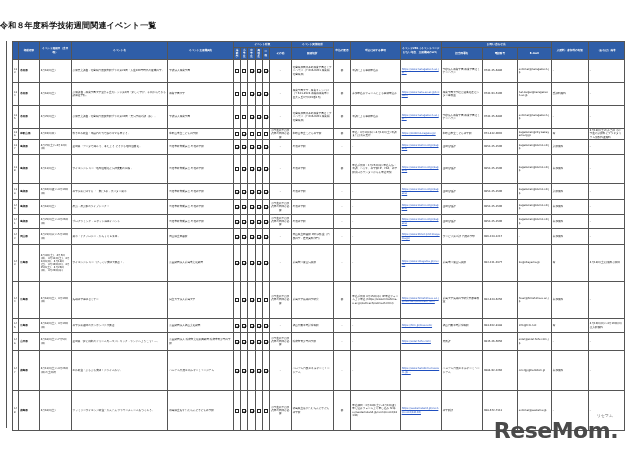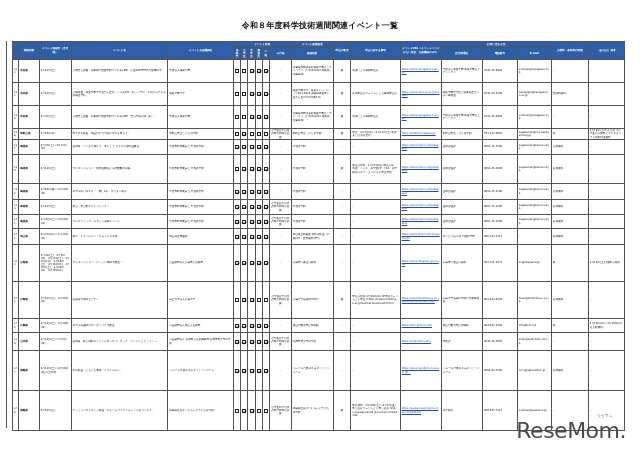--- a/index.html
+++ b/index.html
@@ -1,32 +1,32 @@
 <!DOCTYPE html>
 <html><head>
 <meta charset="utf-8">
 <style>
   html,body{margin:0;padding:0;background:#ffffff;}
   body{width:640px;height:452px;position:relative;overflow:hidden;font-family:"DejaVu Sans",sans-serif;color:#111;}
-  .title{position:absolute;left:0;top:20px;width:640px;text-align:center;font-size:8px;font-weight:bold;letter-spacing:0.2px;}
+  .title{position:absolute;left:0;top:20px;width:640px;font-size:8px;font-weight:bold;letter-spacing:0.2px;}
   .tbl{position:absolute;left:12px;top:41px;width:613px;border-collapse:collapse;table-layout:fixed;}
   .tbl th,.tbl td{border:0.6px solid #555;padding:0 1px;font-size:2.6px;line-height:3.1px;overflow:hidden;vertical-align:middle;word-break:break-all;}
   .tbl th{background:#2f5ea8;color:#fff;font-weight:bold;text-align:center;}
   .tbl thead tr.h1 th{height:5px;}
   .tbl thead tr.h2 th{height:11px;}
   .tbl td{background:#fff;}
   .tbl td.num{font-size:2.4px;text-align:left;}
   .tbl td.pref{font-weight:bold;}
   .tbl td.ctr{text-align:center;}
   .tbl td.link{color:#1f4fbf;text-decoration:underline;}
   .tbl td.chk{text-align:center;padding:0;}
   .box{display:inline-block;width:4px;height:4px;border:0.5px solid #222;box-sizing:border-box;position:relative;vertical-align:middle;}
   .box.on::after{content:"";position:absolute;left:1px;top:0px;width:1px;height:2px;border-right:0.6px solid #111;border-bottom:0.6px solid #111;transform:rotate(40deg);}
   .left-edge{position:absolute;left:6px;top:41px;width:6px;height:387px;border-left:0.6px solid #555;}
-  .logo{position:absolute;right:14px;top:418px;font-family:"DejaVu Sans",sans-serif;font-weight:normal;font-size:22px;color:#4a4a4a;letter-spacing:-0.5px;text-align:right;}
+  .logo{position:absolute;right:22px;top:418px;font-family:"DejaVu Sans",sans-serif;font-weight:bold;font-size:22px;color:#4a4a4a;letter-spacing:-0.5px;text-align:right;}
   .logo-ruby{position:absolute;right:27px;top:413px;font-size:4px;color:#666;}
 </style>
 </head>
 <body>
 
 <div class="title">令和８年度科学技術週間関連イベント一覧</div>
 <div class="left-edge"></div>
 
 <table class="tbl">
   <colgroup>

